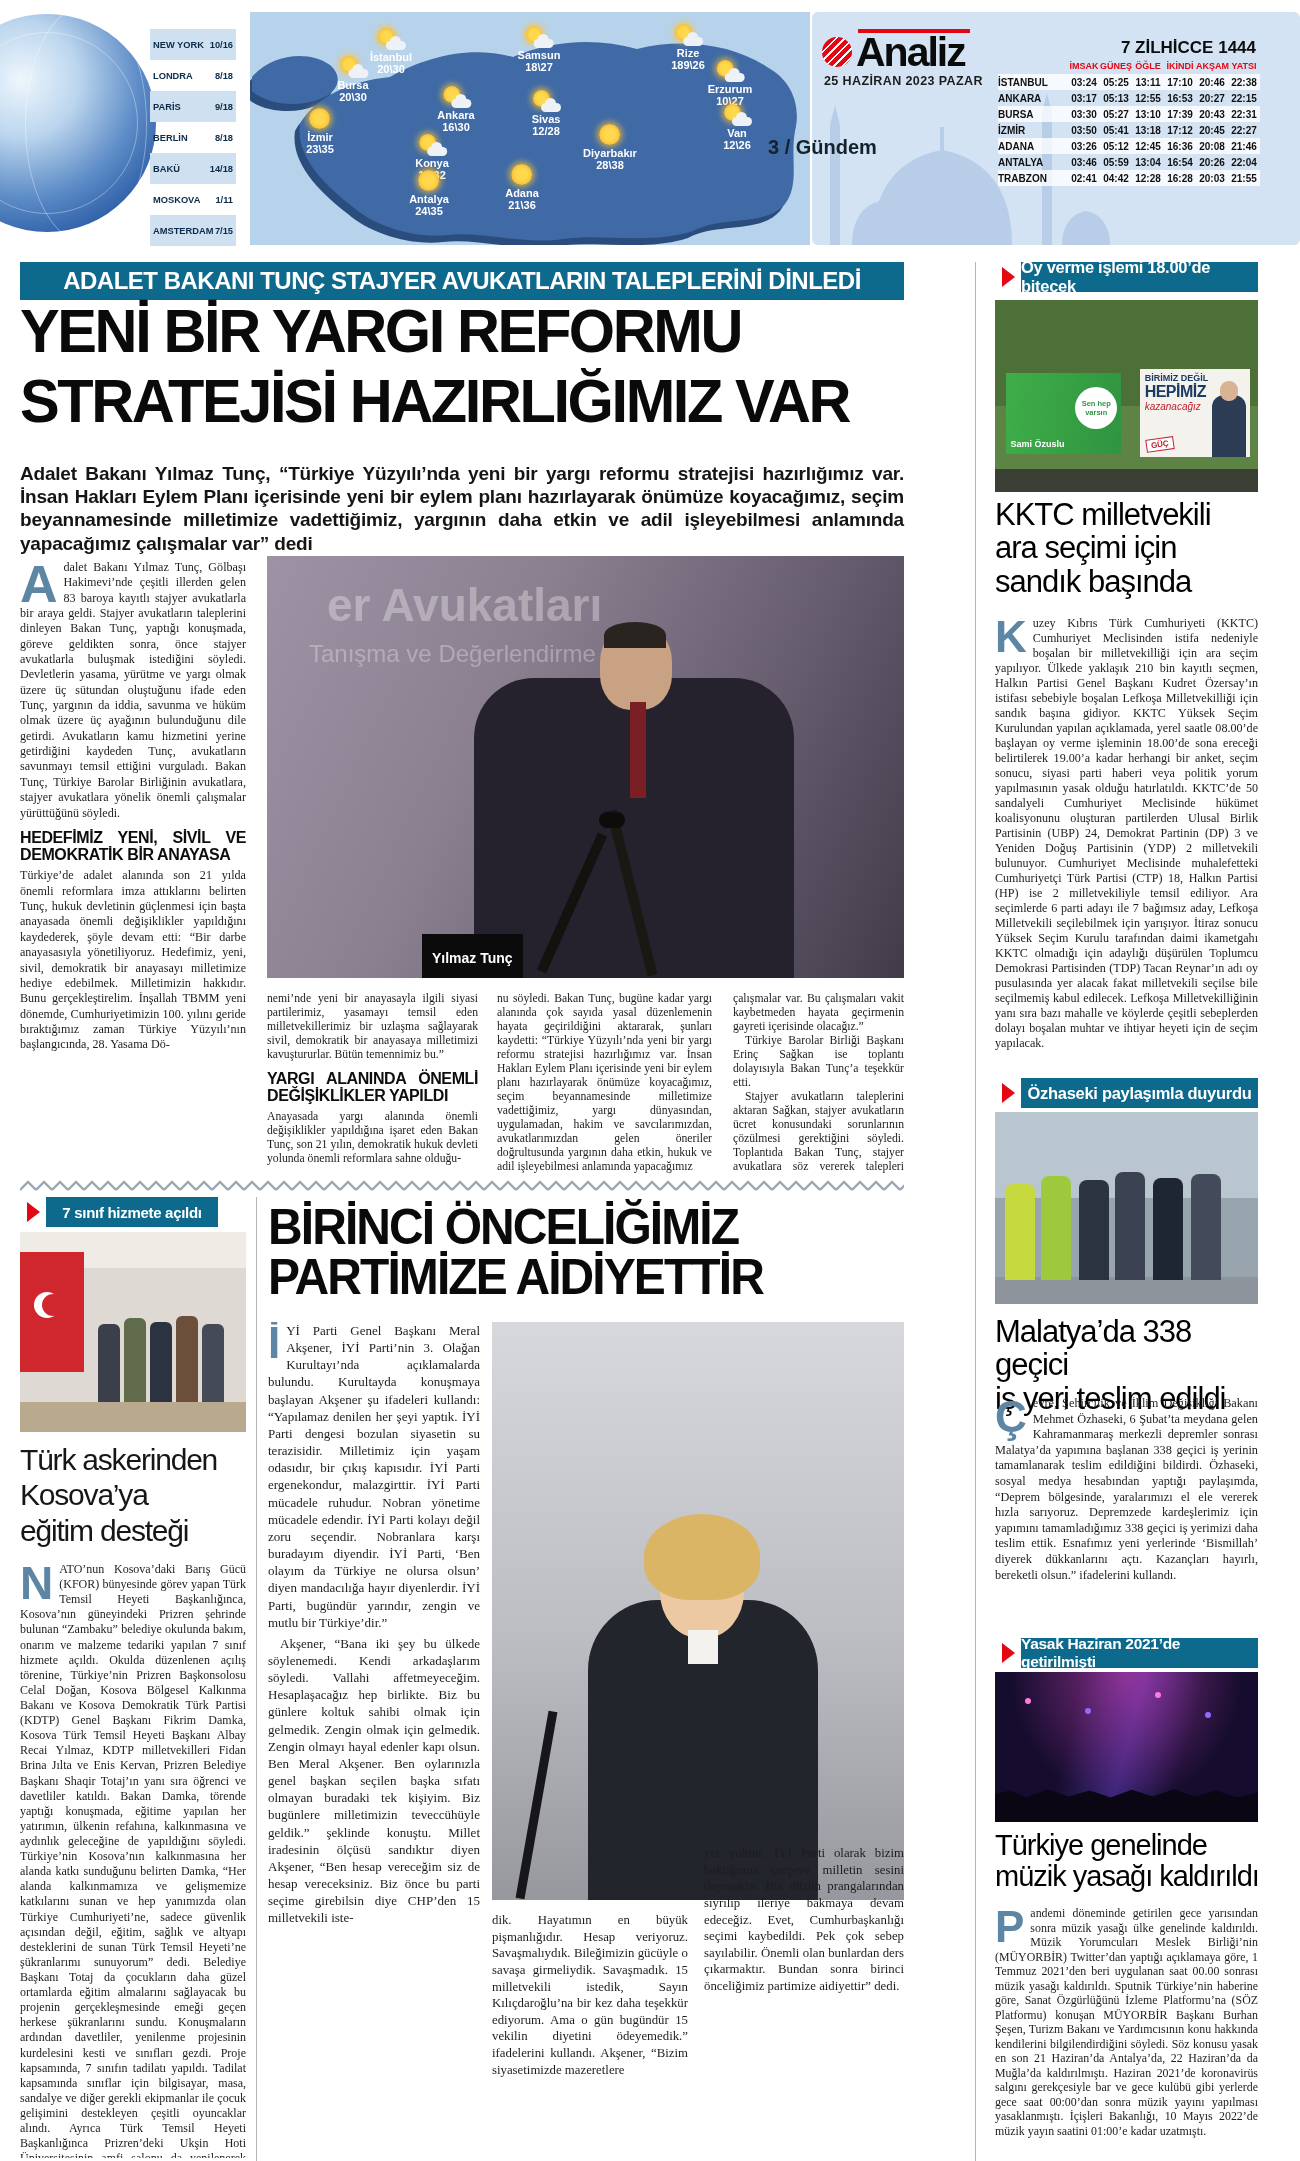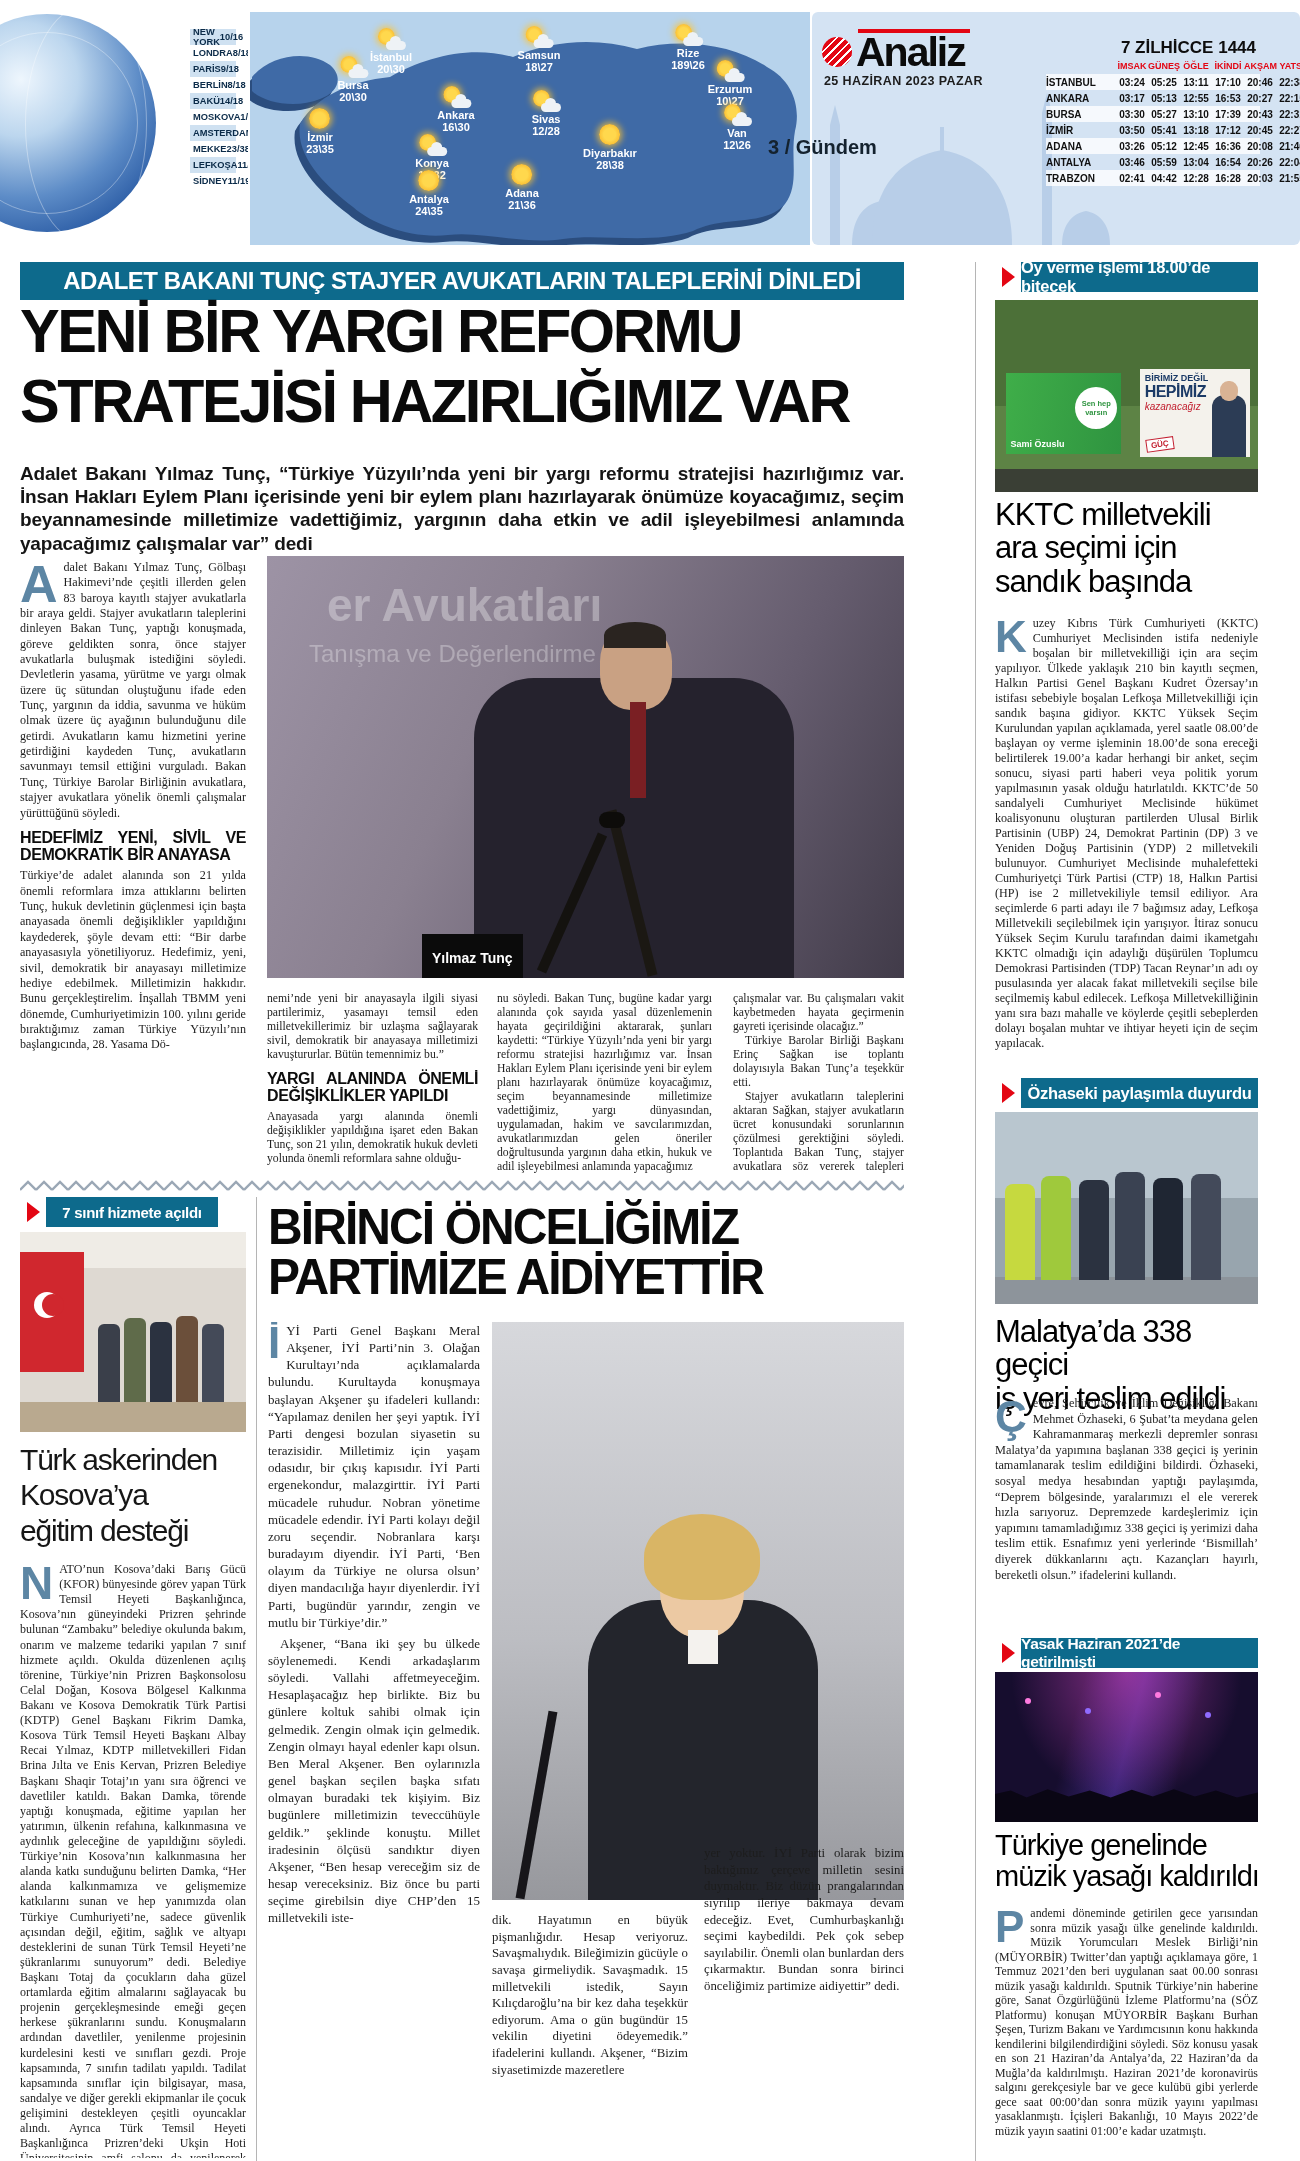--- a/index.html
+++ b/index.html
@@ -6,41 +6,41 @@
   .page{position:relative;width:1300px;height:2161px;background:#fff;overflow:hidden;
         font-family:"Liberation Sans",sans-serif;color:#111;}
   .abs{position:absolute;}
   
   .hdr-left{position:absolute;left:0;top:0;width:248px;height:250px;background:#fff;overflow:hidden;}
   .globe{position:absolute;left:-62px;top:14px;width:218px;height:218px;border-radius:50%;
          background:radial-gradient(circle at 38% 30%,#eef6fd 0%,#bcd6ee 28%,#5d8cc7 58%,#2a5ba4 82%,#173e78 100%);}
   .globe::before{content:"";position:absolute;inset:18px;border-radius:50%;border:1px solid rgba(255,255,255,.35);}
   .globe::after{content:"";position:absolute;left:40%;top:-4%;width:55%;height:108%;border-radius:50%;border:1px solid rgba(255,255,255,.35);}
   .wlist{position:absolute;left:150px;top:29px;width:86px;font-size:9.3px;font-weight:bold;color:#0b2b49;}
-  .wrow{display:flex;justify-content:space-between;align-items:center;height:16px;padding:0 3px;margin-left:40px;}
+  .wrow{display:flex;justify-content:space-between;align-items:center;height:31px;padding:0 3px;}
   .wrow:nth-child(odd){background:#cfe1f1;}
   .map-panel{position:absolute;left:250px;top:12px;width:560px;height:233px;background:#b7d3ec;overflow:hidden;}
   .marker{position:absolute;transform:translateX(-50%);display:flex;flex-direction:column;align-items:center;
           color:#fff;font-weight:bold;font-size:11px;line-height:1.12;text-align:center;white-space:nowrap;}
   .wicon{position:relative;width:30px;height:22px;margin-bottom:1px;}
   .wicon .s{position:absolute;left:2px;top:0;width:17px;height:17px;border-radius:50%;
             background:radial-gradient(circle,#ffd84d 40%,#f5a71c 100%);box-shadow:0 0 6px 2px rgba(255,196,48,.75);}
   .wicon .c{position:absolute;right:0;bottom:0;width:20px;height:9px;border-radius:8px;background:#eef2f6;}
   .wicon .c::before{content:"";position:absolute;left:4px;top:-5px;width:11px;height:11px;border-radius:50%;background:#eef2f6;}
   .wicon.sun-only .s{left:4px;width:21px;height:21px;}
   .right-panel{position:absolute;left:812px;top:12px;width:488px;height:233px;background:#d4e3f3;overflow:hidden;border-radius:6px;}
   .logo-line{position:absolute;left:46px;top:17px;width:112px;height:4px;background:#e30613;}
   .logo{position:absolute;left:10px;top:22px;display:flex;align-items:center;}
   .logo-icon{width:30px;height:30px;border-radius:50%;margin-right:4px;
              background:repeating-linear-gradient(135deg,#e30613 0 4px,#ffffff 4px 6px);}
   .logo-text{font-size:41px;font-weight:bold;letter-spacing:-2px;color:#0b0b0b;line-height:.9;}
   .hdr-date{position:absolute;left:12px;top:62px;font-size:12.5px;font-weight:bold;color:#1c1c1c;letter-spacing:.4px;}
   .hijri{position:absolute;right:44px;top:26px;font-size:17px;font-weight:bold;color:#0d0d0d;}
   .ptable{position:absolute;left:186px;top:46px;width:262px;font-weight:bold;}
-  .prow{display:grid;grid-template-columns:70px repeat(6,32px);height:16px;align-items:center;margin-left:48px;}
+  .prow{display:grid;grid-template-columns:70px repeat(6,32px);height:16px;align-items:center;}
   .prow.head span{color:#e30613;font-size:9px;text-align:center;}
   .prow .pc{font-size:10px;color:#101010;}
   .prow .pt{font-size:10px;color:#101010;text-align:center;}
   .prow.stripe{background:rgba(255,255,255,.78);}
   .gundem{position:absolute;left:768px;top:136px;font-size:20px;font-weight:bold;color:#14222e;z-index:5;}
   .bodytxt{font-family:"Liberation Serif","DejaVu Serif",serif;text-align:justify;color:#1d1d1d;}
   .dropcap{float:left;font-family:"Liberation Sans",sans-serif;font-weight:bold;color:#5d86a4;
            font-size:52px;line-height:.82;margin:3px 6px 0 0;}
   .subhead{font-weight:bold;font-size:16px;letter-spacing:-.4px;line-height:1.05;margin:9px 0 5px;color:#0d0d0d;font-family:"Liberation Sans",sans-serif;}
   .tag{position:absolute;display:flex;height:30px;}

